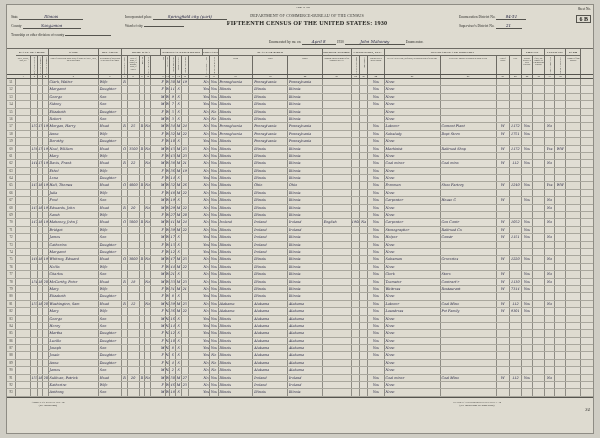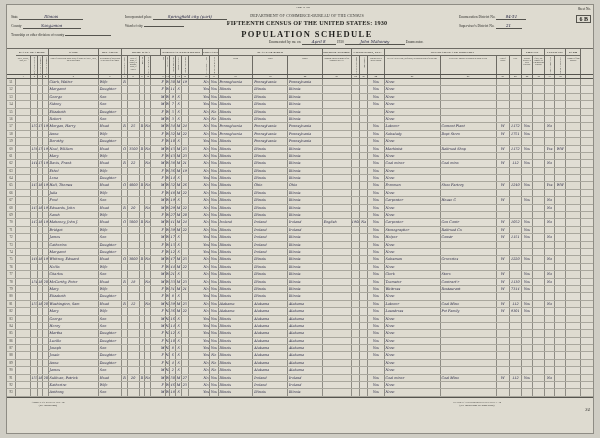--- a/index.html
+++ b/index.html
@@ -154,21 +154,20 @@
 </head>
 <body>
 
 <div id="sheet">
   <div class="paper">
 
     <div class="hdr">
       <div class="formno">Form 15-100</div>
       <div class="deptline">DEPARTMENT OF COMMERCE-BUREAU OF THE CENSUS</div>
       <div class="title1">FIFTEENTH CENSUS OF THE UNITED STATES: 1930</div>
-      <div class="title2">POPULATION SCHEDULE</div>
 
       <div class="fld" style="left:4px;top:9px;">
         <span class="lbl">State</span>
         <span class="ul hw" style="width:64px;">Illinois</span>
       </div>
       <div class="fld" style="left:4px;top:18px;">
         <span class="lbl">County</span>
         <span class="ul hw" style="width:58px;">Sangamon</span>
       </div>
       <div class="fld" style="left:4px;top:27px;">

